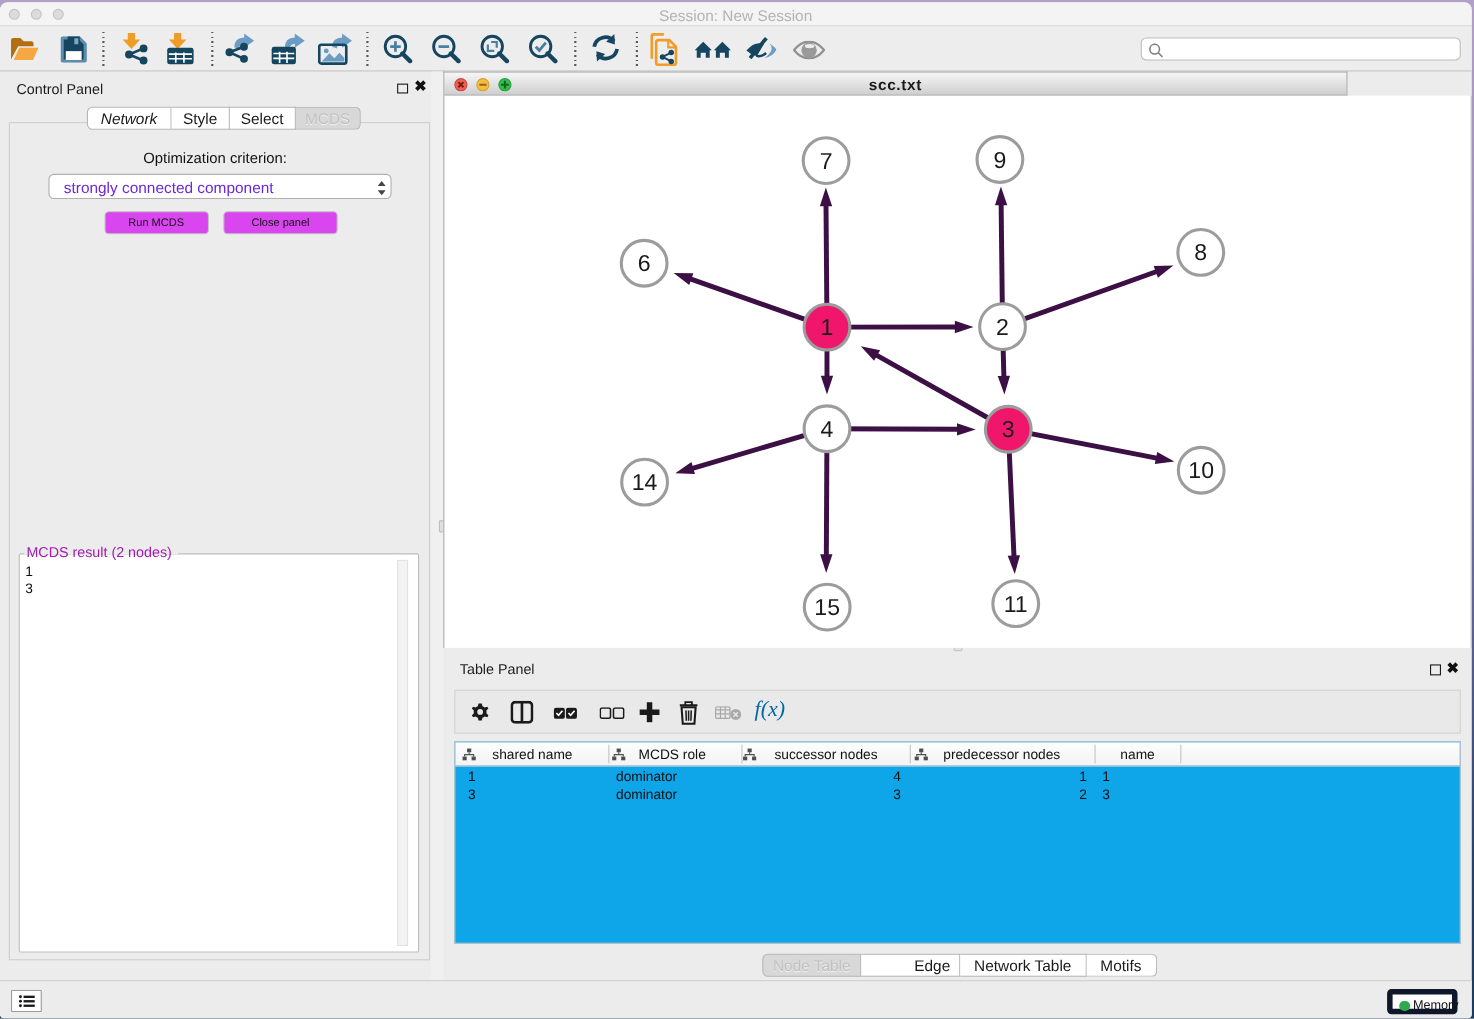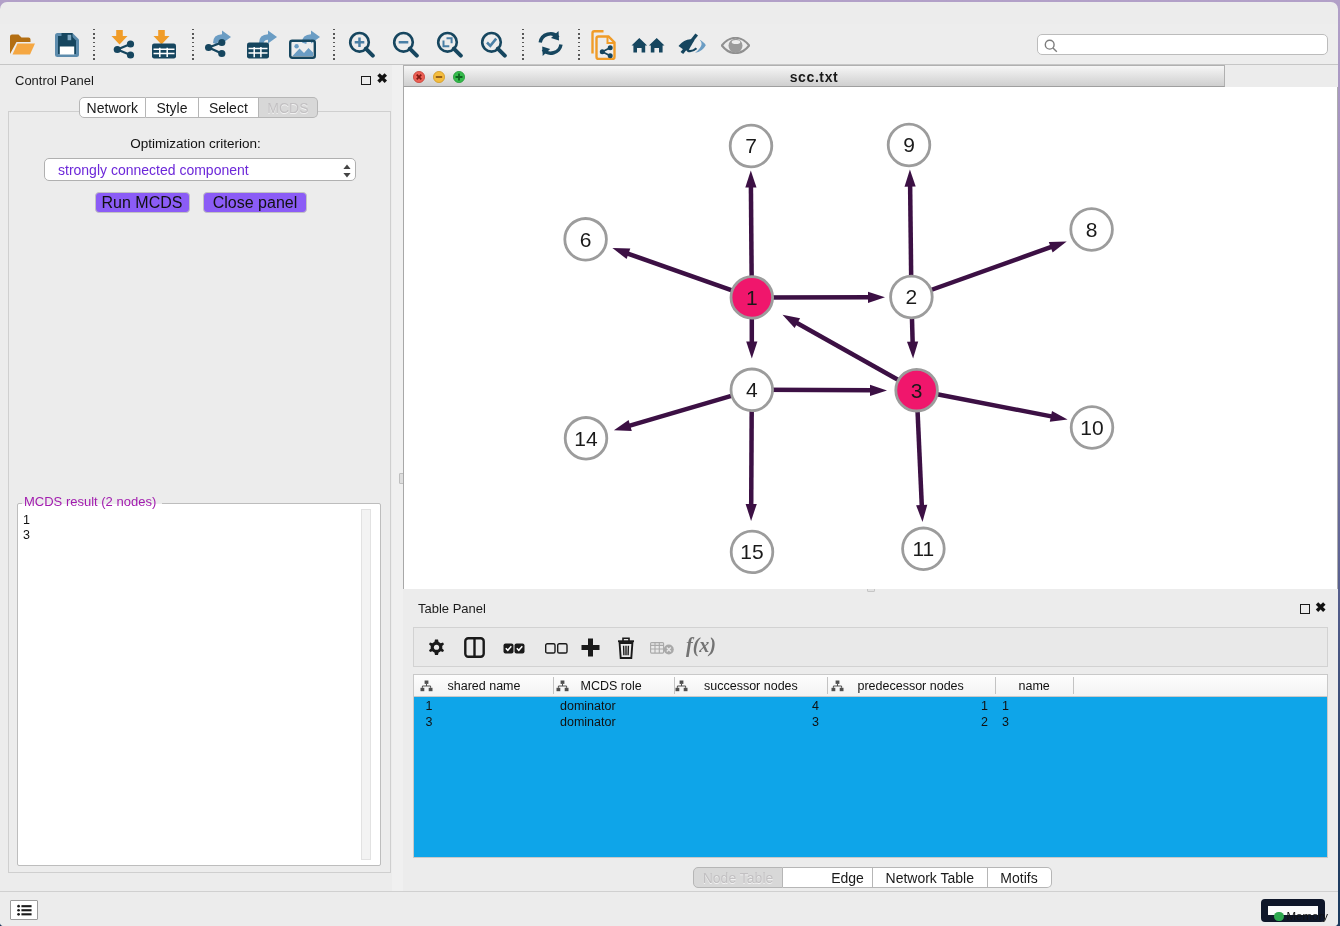--- a/index.html
+++ b/index.html
@@ -34,22 +34,22 @@
   .sq-btn { position:absolute; width:9.5px; height:9.5px; border:1.6px solid #1a1a1a; background:transparent; }
   .x-btn { position:absolute; font-size:13.5px; font-weight:bold; color:#111; }
   .tabs { position:absolute; height:21px; display:flex; }
   .tab { height:21px; background:#fff; border:1px solid #b6b6b6; border-left:none;
     font-size:14px; color:#1a1a1a; text-align:center; line-height:20px; }
   .tab.first { border-left:1px solid #b6b6b6; border-radius:5px 0 0 5px; }
   .tab.last { border-radius:0 5px 5px 0; }
   .tab.dis { background:#d8d8d8; color:#c2c0c2; text-shadow:0 1px 0 #f2f2f2; }
   #cp-content { position:absolute; left:7.5px; top:45.5px; width:383px; height:762px;
     border:1px solid #cfcfcf; background:#ececec; }
-  .btn { position:absolute; height:21px; background:#8b5cf6; border:1px solid #c2c2c2;
-    border-radius:4px; font-size:16px; color:#111; text-align:center; line-height:19px; }
+  .btn { position:absolute; height:21px; background:#d946ef; border:1px solid #c2c2c2;
+    border-radius:4px; font-size:10px; color:#111; text-align:center; line-height:19px; }
   
   #vsplit { position:absolute; left:391.5px; top:63px; width:11.5px; height:825.5px; background:#f0f0f0; }
   
   #netwin { position:absolute; left:403px; top:63px; width:822px; height:525px;padding-left:28px; }
   #nettitle { position:absolute; left:0; top:0; width:100%; height:22px;
     background:linear-gradient(#f6f6f6, #cfcfcf); border:1px solid #b0b0b0; border-bottom:1px solid #9f9f9f; }
   #nettitle .title { position:absolute; top:2.5px; width:100%; text-align:center;
     font-size:14px; font-weight:bold; letter-spacing:0.6px; color:#1a1a1a; }
   .light { position:absolute; top:5px; width:11.8px; height:11.8px; border-radius:50%; }
   #netcanvas { position:absolute; left:0; top:22px; width:934.5px; height:502px;
@@ -66,20 +66,26 @@
   .hcell { position:absolute; top:4px; }
   .trow { position:absolute; font-size:12.5px; color:#111; }
   
   #statusbar { position:absolute; left:0; top:888.5px; width:100%; height:35.5px;
     background:#ececec; border-top:1px solid #d0d0d0; }
   svg text { font-family:"Liberation Sans", sans-serif; }
 </style>
 </head>
 <body>
 <div id="win">
+  <div id="titlebar">
+    <div class="tl-circle" style="left:7.8px"></div>
+    <div class="tl-circle" style="left:27.8px"></div>
+    <div class="tl-circle" style="left:47.8px"></div>
+    <div class="title">Session: New Session</div>
+  </div>
   <div id="toolbar">
     <div class="tsep" style="left:93px;"></div>
     <div class="tsep" style="left:192px;"></div>
     <div class="tsep" style="left:333px;"></div>
     <div class="tsep" style="left:522px;"></div>
     <div class="tsep" style="left:578px;"></div>
     <svg class="ticon" style="left:9px;top:9.5px;" width="27" height="23" viewBox="0 0 27 23">
       <path d="M1 21 L1 3.5 Q1 1.5 3 1.5 L9.5 1.5 L12.5 4.5 L19.5 4.5 Q21.5 4.5 21.5 6.5 L21.5 9 L7.5 9 L1 21 Z" fill="#b36e12"></path>
       <path d="M8.5 10.5 L26 10.5 L21 21.5 L3.5 21.5 Z" fill="#f5a742"></path>
     </svg>
@@ -192,21 +198,21 @@
         <path d="M9 9 L12.8 12.8" stroke="#7c7c7c" stroke-width="1.4"></path>
       </svg>
     </div>
   </div>
   <div id="cpanel" class="abs" style="left:0;top:63px;width:391.5px;height:825.5px;">
     <div class="panel-title" style="left:15px;top:8px;">Control Panel</div>
     <div class="sq-btn" style="left:361px;top:10.5px;"></div>
     <div class="x-btn" style="left:376.5px;top:5px;">✖</div>
     <div id="cp-content"></div>
     <div class="tabs" style="left:78.8px;top:31.5px;">
-      <div class="tab first" style="width:67px;">Network</div>
+      <div class="tab first" style="width:77px;font-style:italic;">Network</div>
       <div class="tab" style="width:53.3px;">Style</div>
       <div class="tab" style="width:59.5px;">Select</div>
       <div class="tab last dis" style="width:59.6px;">MCDS</div>
     </div>
     <div class="abs" style="left:0;top:71px;width:391px;text-align:center;font-size:13.5px;color:#111;">Optimization criterion:</div>
     <div class="abs" style="left:44px;top:93px;width:312px;height:23px;background:#fff;border:1px solid #b0b0b0;border-radius:5px;">
       <div class="abs" style="left:13px;top:3px;font-size:14px;color:#6d28d9;">strongly connected component</div>
       <svg class="abs" style="left:297px;top:4.5px;" width="10" height="14" viewBox="0 0 10 14">
         <path d="M5 0.5 L8.6 5 L1.4 5 Z" fill="#444"></path>
         <path d="M5 13.5 L8.6 9 L1.4 9 Z" fill="#444"></path>
@@ -335,21 +341,21 @@
         <path d="M6.6 8.8 L6.9 18.2 M9 8.8 L9 18.2 M11.4 8.8 L11.1 18.2" stroke="#1a1a1a" stroke-width="1.4"></path>
       </svg>
       <svg style="position:absolute;left:236px;top:14px;" width="24" height="13" viewBox="0 0 24 13">
         <g stroke="#a9a9a9" stroke-width="1.1" fill="none">
           <rect x="0.6" y="0.6" width="13" height="10.5" rx="1"></rect>
           <path d="M0.6 3.4 L13.6 3.4 M0.6 7 L13.6 7 M5 0.6 L5 11.1 M9.3 0.6 L9.3 11.1"></path>
         </g>
         <circle cx="18.8" cy="7.5" r="5" fill="#a9a9a9"></circle>
         <path d="M16.8 5.5 L20.8 9.5 M20.8 5.5 L16.8 9.5" stroke="#e9e9e9" stroke-width="1.3"></path>
       </svg>
-      <div style="position:absolute;left:272px;top:6px;font-family:'Liberation Serif',serif;font-style:italic;font-size:20px;color:#737373;font-weight:bold;">f(x)</div>
+      <div style="position:absolute;left:272px;top:6px;font-family:'Liberation Serif',serif;font-style:italic;font-size:20px;color:#0369a1;">f(x)</div>
     </div>
     <div id="tp-table">
       <div id="tp-head">
         <div class="colsep" style="left:138.5px;"></div>
         <div class="colsep" style="left:259.5px;"></div>
         <div class="colsep" style="left:412.5px;"></div>
         <div class="colsep" style="left:580.5px;"></div>
         <div class="colsep" style="left:658.5px;"></div>
         <span class="hcell" style="left:6px;top:5px;"><svg width="13" height="12" viewBox="0 0 13 12">
               <g fill="#4f4f4f">
@@ -413,18 +419,18 @@
         <g fill="#1a1a1a">
           <circle cx="1.8" cy="2.4" r="1.5"></circle>
             <circle cx="1.8" cy="7" r="1.5"></circle>
             <circle cx="1.8" cy="11.6" r="1.5"></circle>
           <rect x="5" y="1.2" width="11.5" height="2.4"></rect>
             <rect x="5" y="5.8" width="11.5" height="2.4"></rect>
             <rect x="5" y="10.4" width="11.5" height="2.4"></rect>
         </g>
       </svg>
     </div>
-    <div style="position:absolute;left:1260.5px;top:7px;width:64.5px;height:23px;background:#fcfcfc;border:7px solid #0f172a;border-radius:4px;">
+    <div style="position:absolute;left:1260.5px;top:7px;width:64.5px;height:23px;background:#fcfcfc;border:5px solid #0f172a;border-radius:4px;">
       <div style="position:absolute;left:6.5px;top:6px;width:9.5px;height:9.5px;border-radius:50%;background:#2fa84f;"></div>
       <div style="position:absolute;left:19px;top:4.5px;font-size:11.5px;color:#111;">Memory</div>
     </div>
   </div>
 </div>
 
 </body></html>

